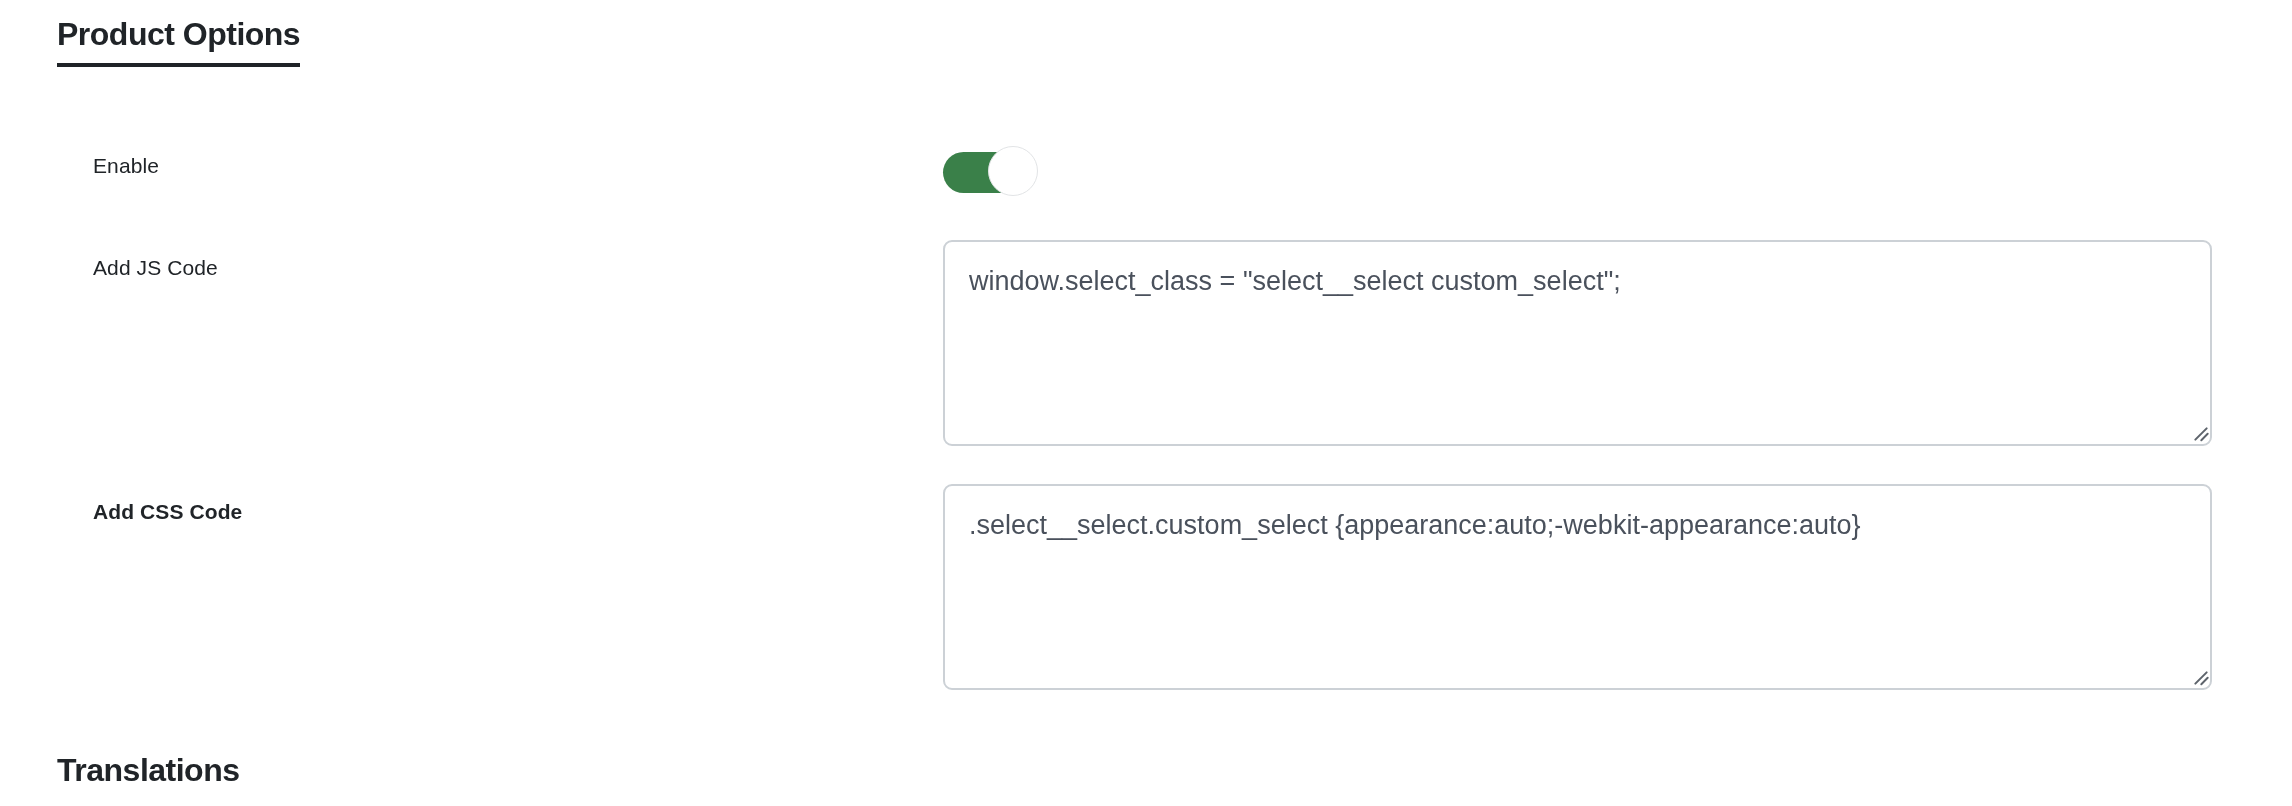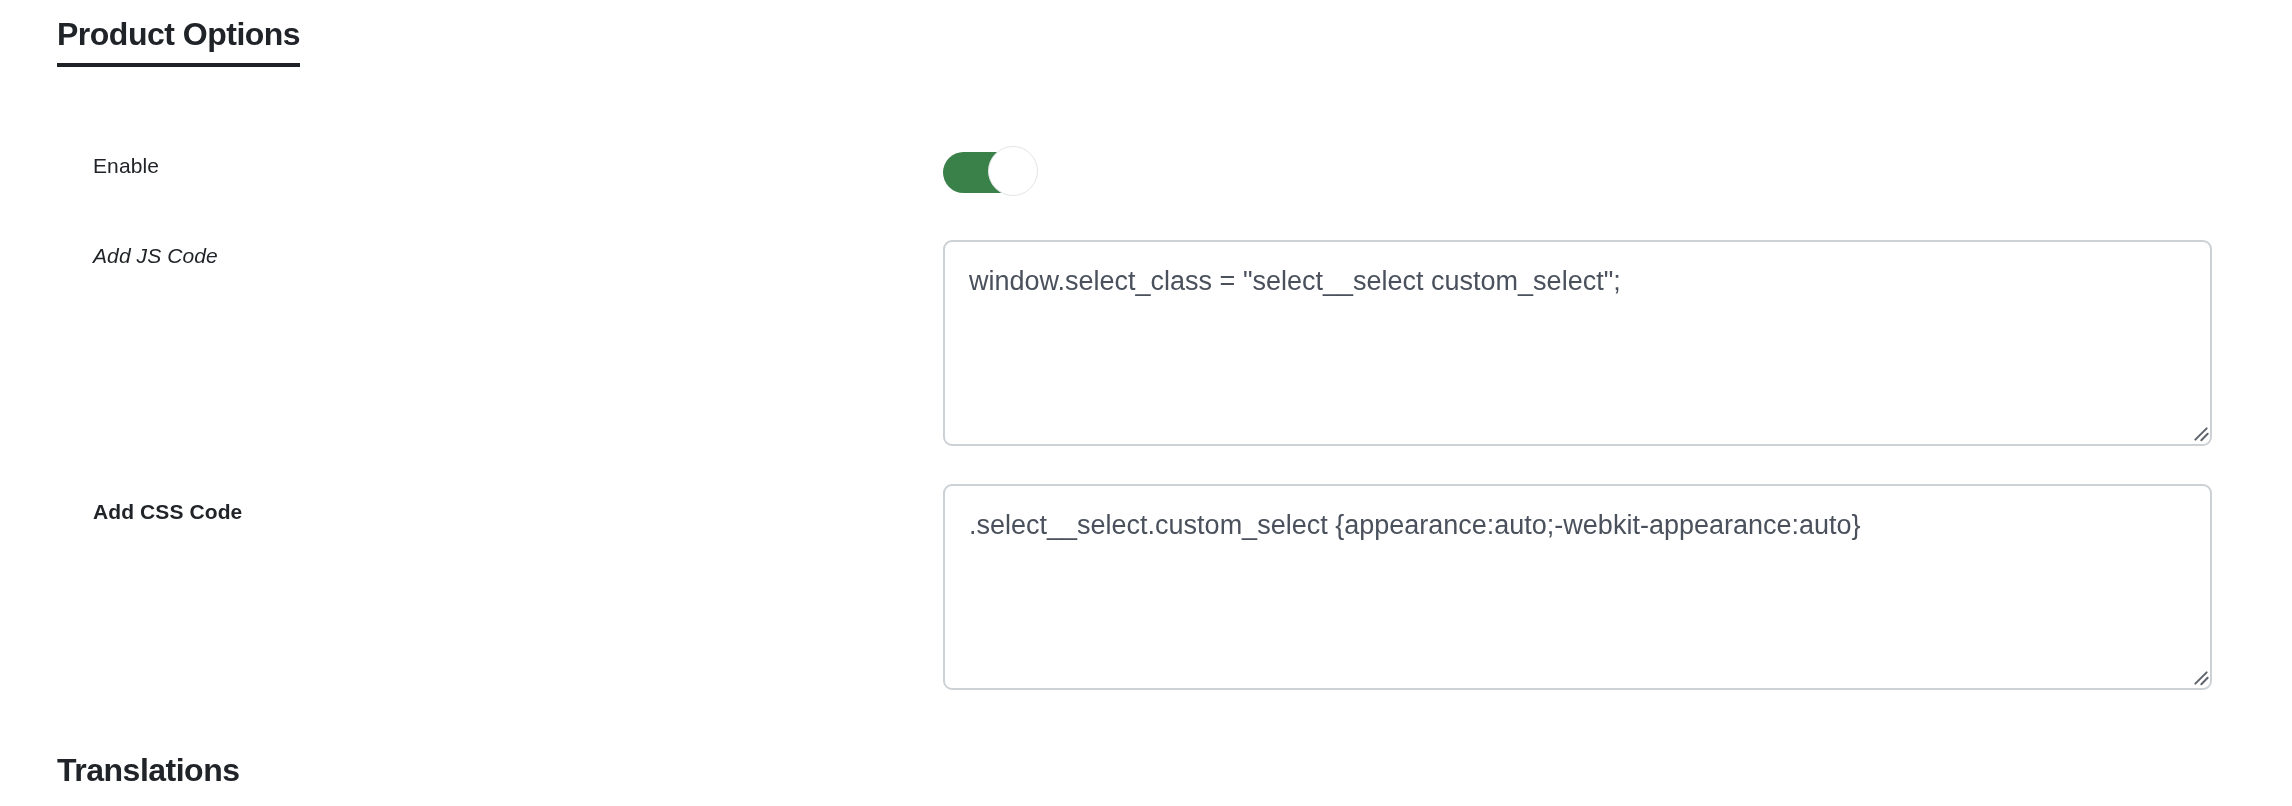--- a/index.html
+++ b/index.html
@@ -56,21 +56,21 @@
     font-weight: 400;
     color: #202428;
     white-space: nowrap;
     letter-spacing: 0.1px;
     margin-left: 40px;
   }
 
   #row-enable   { top: 140px; }
   #row-enable   .row-label { top: 14px; }
   #row-js-code  { top: 240px; }
-  #row-js-code  .row-label { top: 4px; font-style: italic; }
+  #row-js-code  .row-label { top: 16px; }
   #row-css-code { top: 484px; }
   #row-css-code .row-label { top: 16px; font-weight: bold; }
 
   
   .toggle {
     position: absolute;
     left: 943px;
     top: 6px;
     width: 97px;
     height: 52px;

